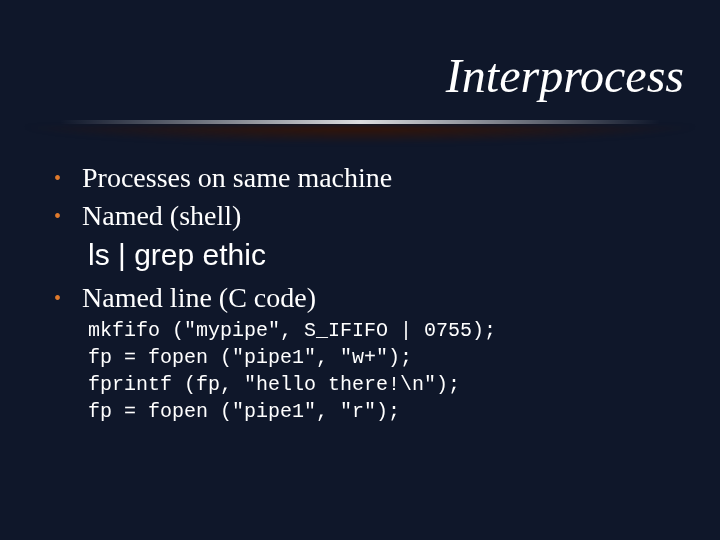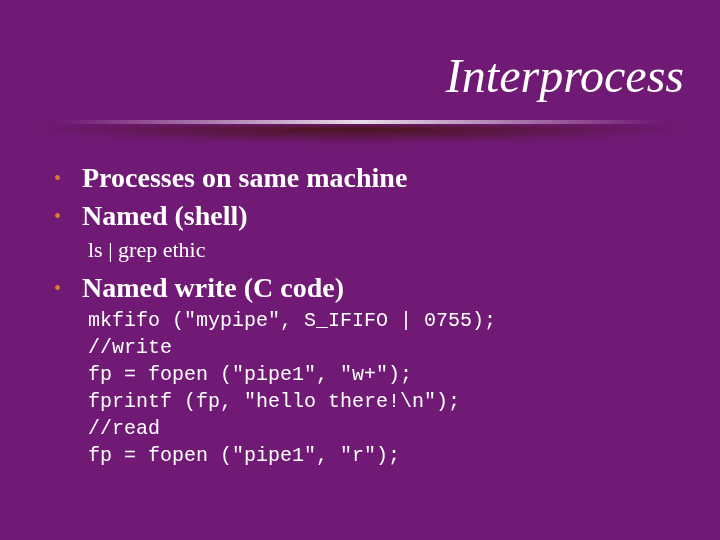--- a/index.html
+++ b/index.html
@@ -1,19 +1,19 @@
 <!DOCTYPE html>
 <html><head>
 <meta charset="utf-8">
 <style>
   * { margin: 0; padding: 0; box-sizing: border-box; }
   html, body { width: 720px; height: 540px; background: #000; overflow: hidden; }
   .slide {
     width: 720px; height: 540px;
-    background: #701a75;
+    background: #0f172a;
     position: relative;
     padding: 0;
     color: #fff;
     font-family: "Times New Roman", Times, serif;
   }
   .title {
     position: absolute;
     top: 48px; right: 36px;
     font-size: 48px;
     font-style: italic;
@@ -45,24 +45,24 @@
     align-items: flex-start;
     margin: 2px 0;
   }
   .bullet .dot {
     color: #e07a2c;
     font-size: 20px;
     line-height: 36px;
     width: 28px;
     text-align: left;
   }
-  .bullet .txt { flex: 1; font-weight: bold; }
+  .bullet .txt { flex: 1; }
   .code {
-    font-family: Liberation Serif, serif;
-    font-size: 22px;
+    font-family: Liberation Sans, sans-serif;
+    font-size: 30px;
     margin-left: 34px;
     white-space: pre;
     line-height: 1.25;
     margin-top: 2px;
     margin-bottom: 6px;
   }
   .code-small {
     font-family: "Courier New", Courier, monospace;
     font-size: 20px;
     margin-left: 34px;
@@ -88,24 +88,22 @@
 
     <div class="bullet">
       <span class="dot">•</span>
       <span class="txt">Named (shell)</span>
     </div>
 
     <div class="code">ls | grep ethic</div>
 
     <div class="bullet">
       <span class="dot">•</span>
-      <span class="txt">Named write (C code)</span>
+      <span class="txt">Named line (C code)</span>
     </div>
 
     <div class="code-small">mkfifo ("mypipe", S_IFIFO | 0755);</div>
-    <div class="code-small">//write</div>
     <div class="code-small">fp = fopen ("pipe1", "w+");</div>
     <div class="code-small">fprintf (fp, "hello there!\n");</div>
-    <div class="code-small">//read</div>
     <div class="code-small">fp = fopen ("pipe1", "r");</div>
 
   </div>
 </div>
 
 </body></html>

